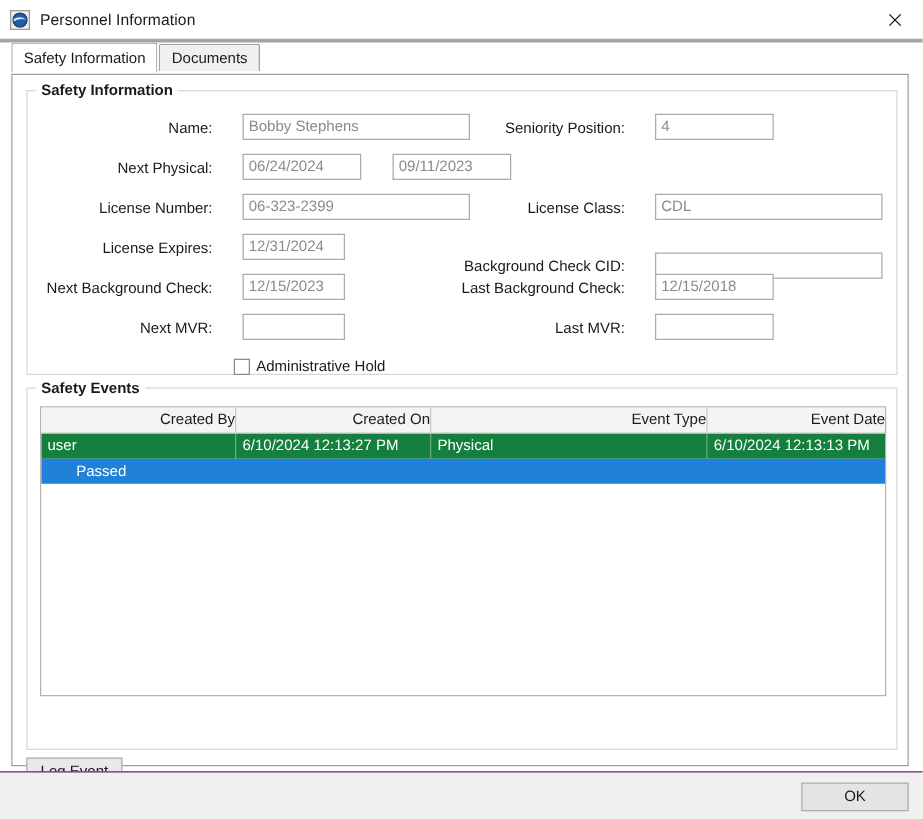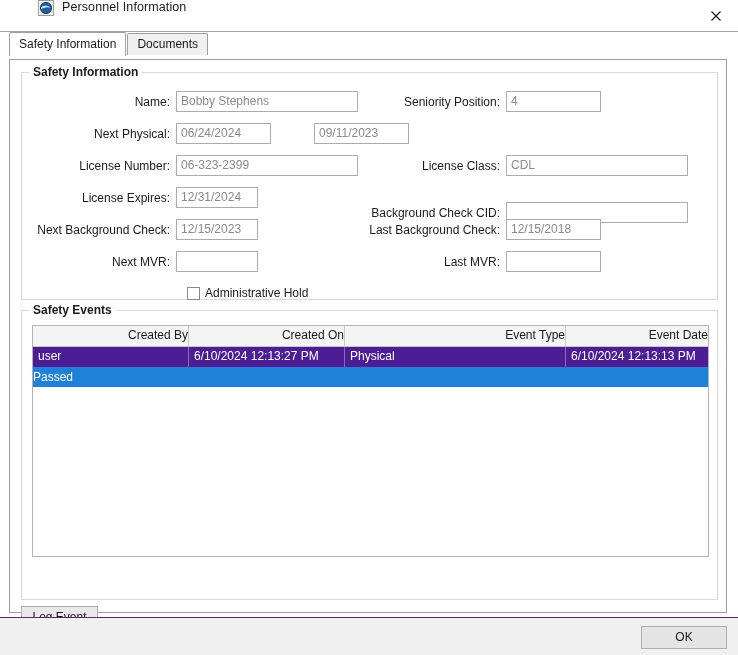--- a/index.html
+++ b/index.html
@@ -15,24 +15,23 @@
     color: #1a1a1a;
     overflow: hidden;
     position: relative;
   }
 
   
   .titlebar {
     height: 31px;
     background: #ffffff;
     display: flex;
-    align-items: flex-start;
+    align-items: center;
     position: relative;
-    border-bottom: 1px solid #a3a3a3;
-    padding-left: 30px;
+    border-bottom: 3px solid #a3a3a3;
   }
   .app-icon {
     width: 16px;
     height: 16px;
     margin-left: 8px;
     margin-right: 8px;
     flex: none;
   }
   .title-text {
     font-size: 12.5px;
@@ -125,20 +124,21 @@
     width: 697px;
     height: 290px;
   }
 
   
   .form-row {
     position: absolute;
     display: flex;
     align-items: center;
     height: 21px;
+    gap: 18px;
   }
   .form-label {
     font-size: 12px;
     color: #1a1a1a;
     text-align: right;
     white-space: nowrap;
     padding-right: 6px;
   }
   .form-input {
     height: 21px;
@@ -211,37 +211,38 @@
     border-right: 1px solid #c8c8c8;
     box-sizing: border-box;
     overflow: hidden;
     white-space: nowrap;
     text-align: right;
   }
   .grid-row {
     display: flex;
     height: 20px;
   }
-  .grid-row.selected { background: #4c1d95; }
+  .grid-row.selected { background: #15803d; }
   .grid-row .cell {
     font-size: 12px;
     line-height: 19px;
     padding-left: 5px;
     box-sizing: border-box;
     overflow: hidden;
     white-space: nowrap;
     border-right: 1px solid rgba(255,255,255,.35);
   }
   .grid-row.selected .cell { color: #ffffff; }
   .grid-detail {
     height: 20px;
     background: #1f82d8;
     color: #ffffff;
     font-size: 12px;
     line-height: 20px;
+    padding-left: 28px;
     box-sizing: border-box;
     white-space: nowrap;
   }
   .c1 { width: 156px; }
   .c2 { width: 156px; }
   .c3 { width: 221px; }
   .c4 { width: 142px; border-right: none !important; }
 
   
   .btn {

